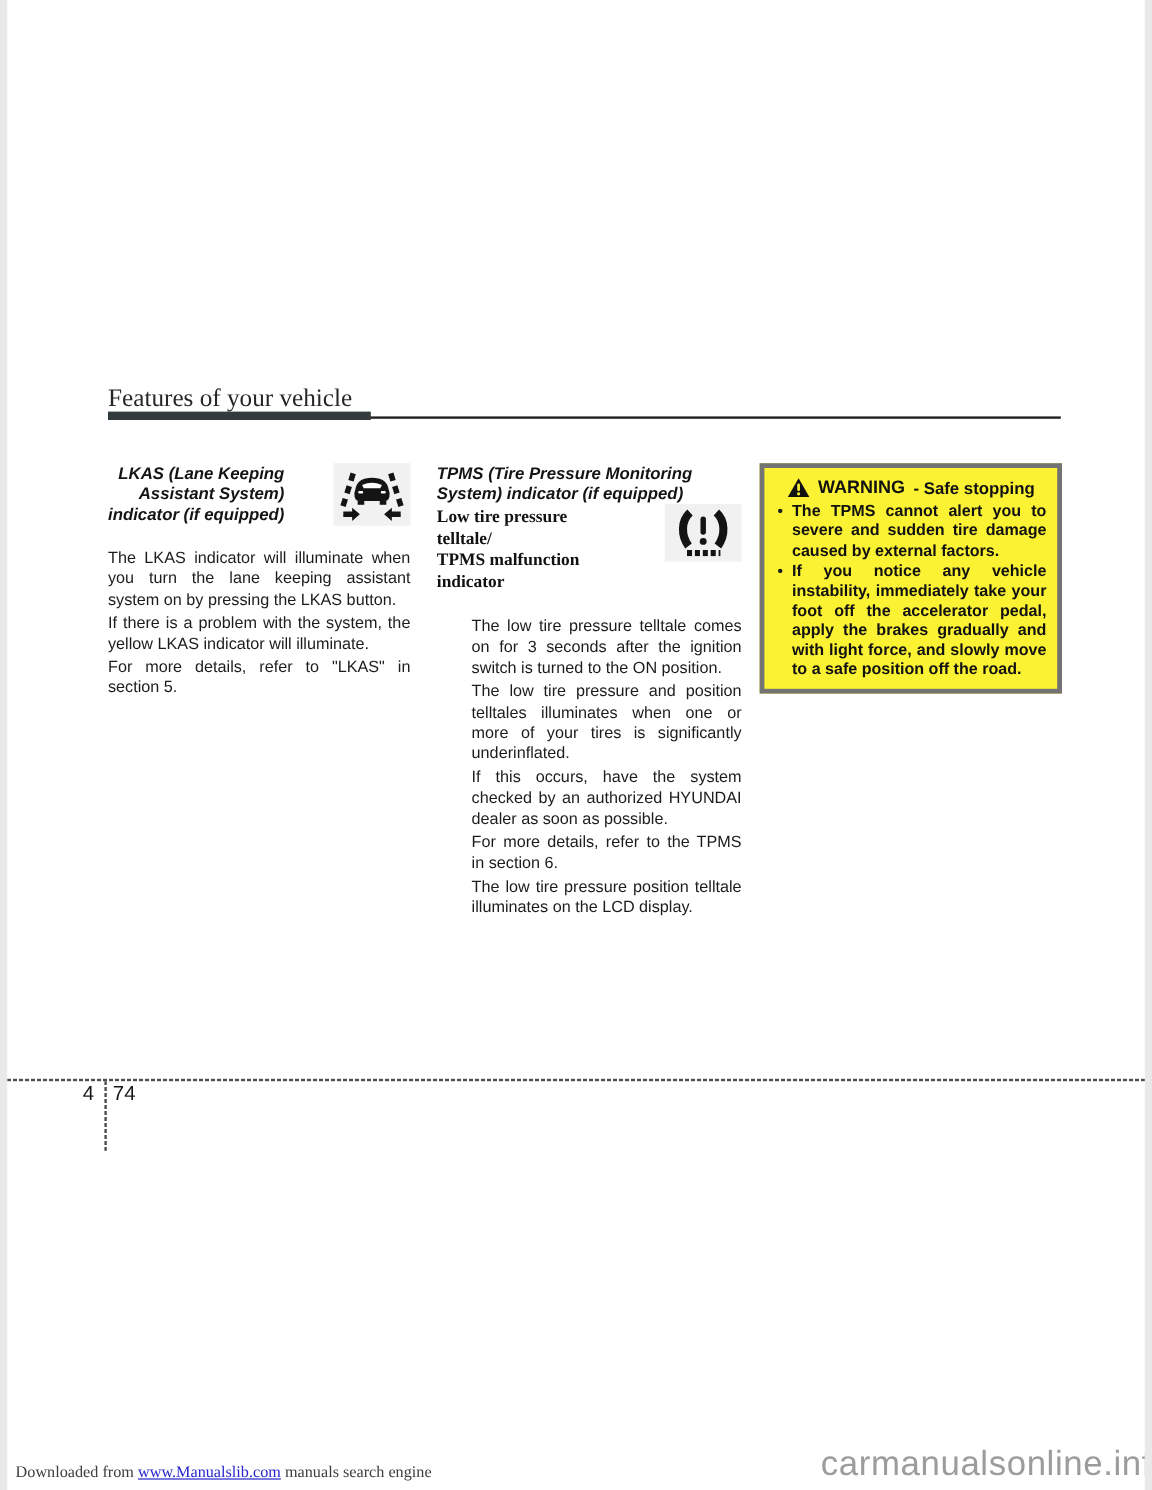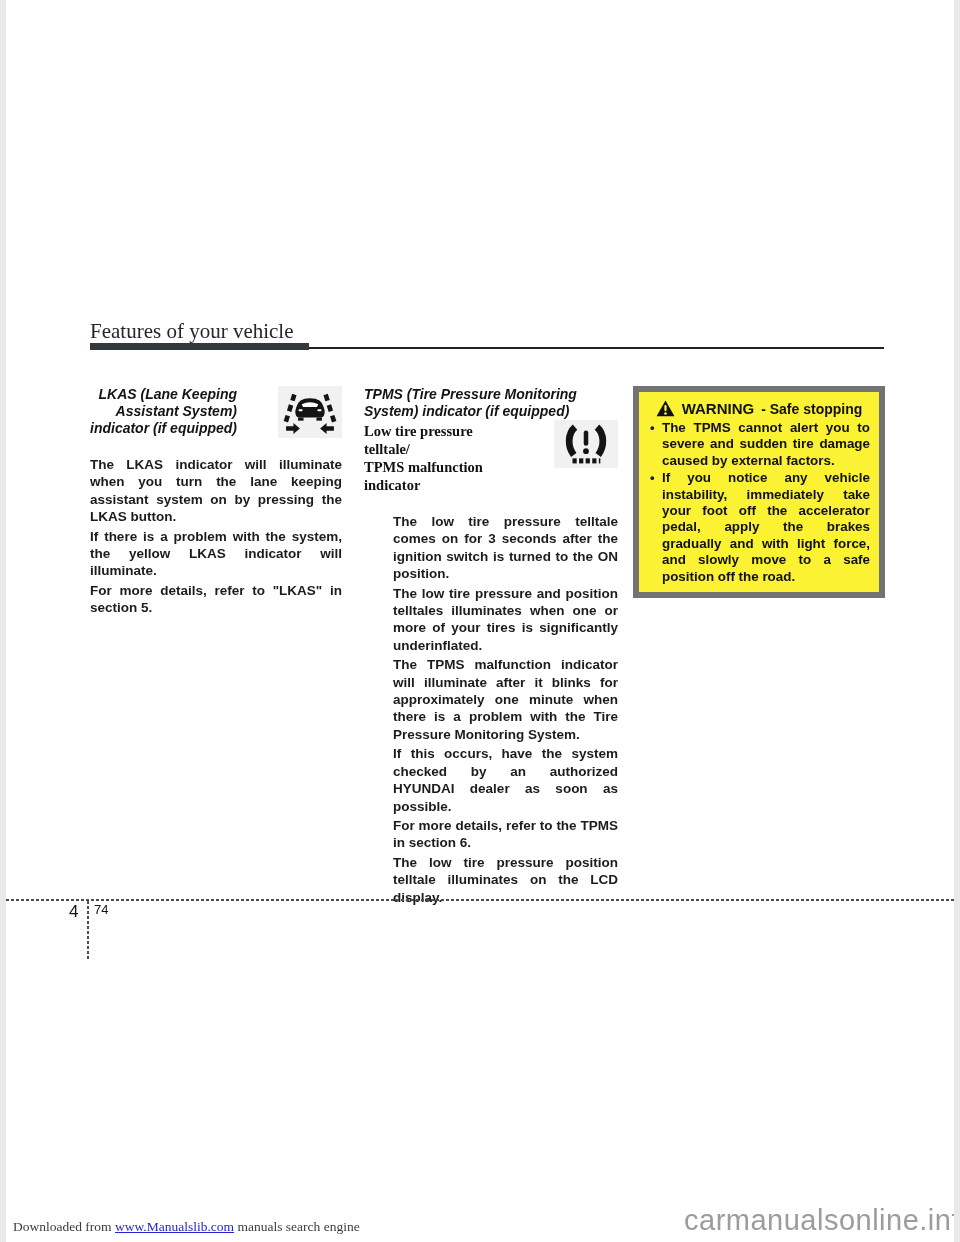--- a/index.html
+++ b/index.html
@@ -38,30 +38,30 @@
   }
   .icon-box {
     background:#f1f1f1; display:flex; align-items:center; justify-content:center;
     flex:0 0 auto;
   }
   .icon-box.lkas { width:64px; height:52px; }
   .icon-box.tpms { width:64px; height:48px; margin-top:0px; }
 
   .body-text p {
     font-size:13.5px; line-height:17.4px; text-align:justify;
-    color:#1c1c1c; margin-bottom:2px;font-weight:bold;
+    color:#1c1c1c; margin-bottom:2px;
   }
   .col-lkas .body-text { margin-top:18px; }
   .tpms-sub-row { display:flex; justify-content:space-between; align-items:flex-start;gap:32px; }
   .col-tpms .body-text { margin-top:19px;margin-left:29px; }
 
   
   .warning-box {
     position:absolute; left:627px; top:386px; width:252px; min-height:191px;
-    border:6px solid #737373; padding:8px 9px 6px 9px;
+    border:4px solid #737373; padding:8px 9px 6px 9px;
   }
   .warning-title-row {
     display:flex; align-items:center; justify-content:center; gap:7px; margin-bottom:3px;
   }
   .warning-title-text { font-size:15px; font-weight:bold; color:#111; white-space:nowrap; }
   .warning-title-sub  { font-size:14px; font-weight:bold; color:#111; white-space:nowrap; }
   .warning-bullet { display:flex; margin-bottom:1px; }
   .warning-bullet .dot {
     flex:0 0 14px; font-size:13px; font-weight:bold; line-height:16.4px; padding-left:2px;
   }
@@ -72,21 +72,21 @@
   
   .pn-hline {
     position:absolute; left:0; top:899px; width:960px; height:2px;
     background:repeating-linear-gradient(90deg,#4d4d4d 0 3px,transparent 3px 5px);
   }
   .pn-vline {
     position:absolute; left:81px; top:901px; width:2px; height:58px;
     background:repeating-linear-gradient(180deg,#4d4d4d 0 3px,transparent 3px 5px);
   }
   .pn-chapter { position:absolute; left:63px; top:902px; font-size:17px; color:#161616; }
-  .pn-page    { position:absolute; left:88px; top:902px; font-size:13px; color:#161616; }
+  .pn-page    { position:absolute; left:88px; top:902px; font-size:17px; color:#161616; }
 
   
   .footer-left {
     position:absolute; left:7px; top:1219px;
     font-family:"Liberation Serif", serif; font-size:13.5px; color:#3c3c3c;
   }
   .footer-left a { color:#2626cc; text-decoration:underline; }
   .watermark {
     position:absolute; left:678px; top:1204px;
     font-size:29px; color:#9c9c9c; letter-spacing:0.5px;
@@ -148,21 +148,20 @@
             <rect x="31.6" y="41" width="5" height="6"></rect>
             <rect x="39.4" y="41" width="5" height="6"></rect>
             <rect x="47.2" y="41" width="1.8" height="6"></rect>
           </g>
         </svg>
       </div>
     </div>
     <div class="body-text">
       <p>The low tire pressure telltale comes on for 3 seconds after the ignition switch is turned to the ON position.</p>
       <p>The low tire pressure and position telltales illuminates when one or more of your tires is significantly underinflated.</p>
-      <p>The TPMS malfunction indicator will illuminate after it blinks for approximately one minute when there is a problem with the Tire Pressure Monitoring System.</p>
       <p>If this occurs, have the system checked by an authorized HYUNDAI dealer as soon as possible.</p>
       <p>For more details, refer to the TPMS in section 6.</p>
       <p>The low tire pressure position telltale illuminates on the LCD display.</p>
     </div>
   </div>
 
   <div class="warning-box" style="background-color: rgb(251, 242, 51);">
     <div class="warning-title-row">
       <span>
         <svg width="19" height="17" viewBox="0 0 20 18" aria-hidden="true">

